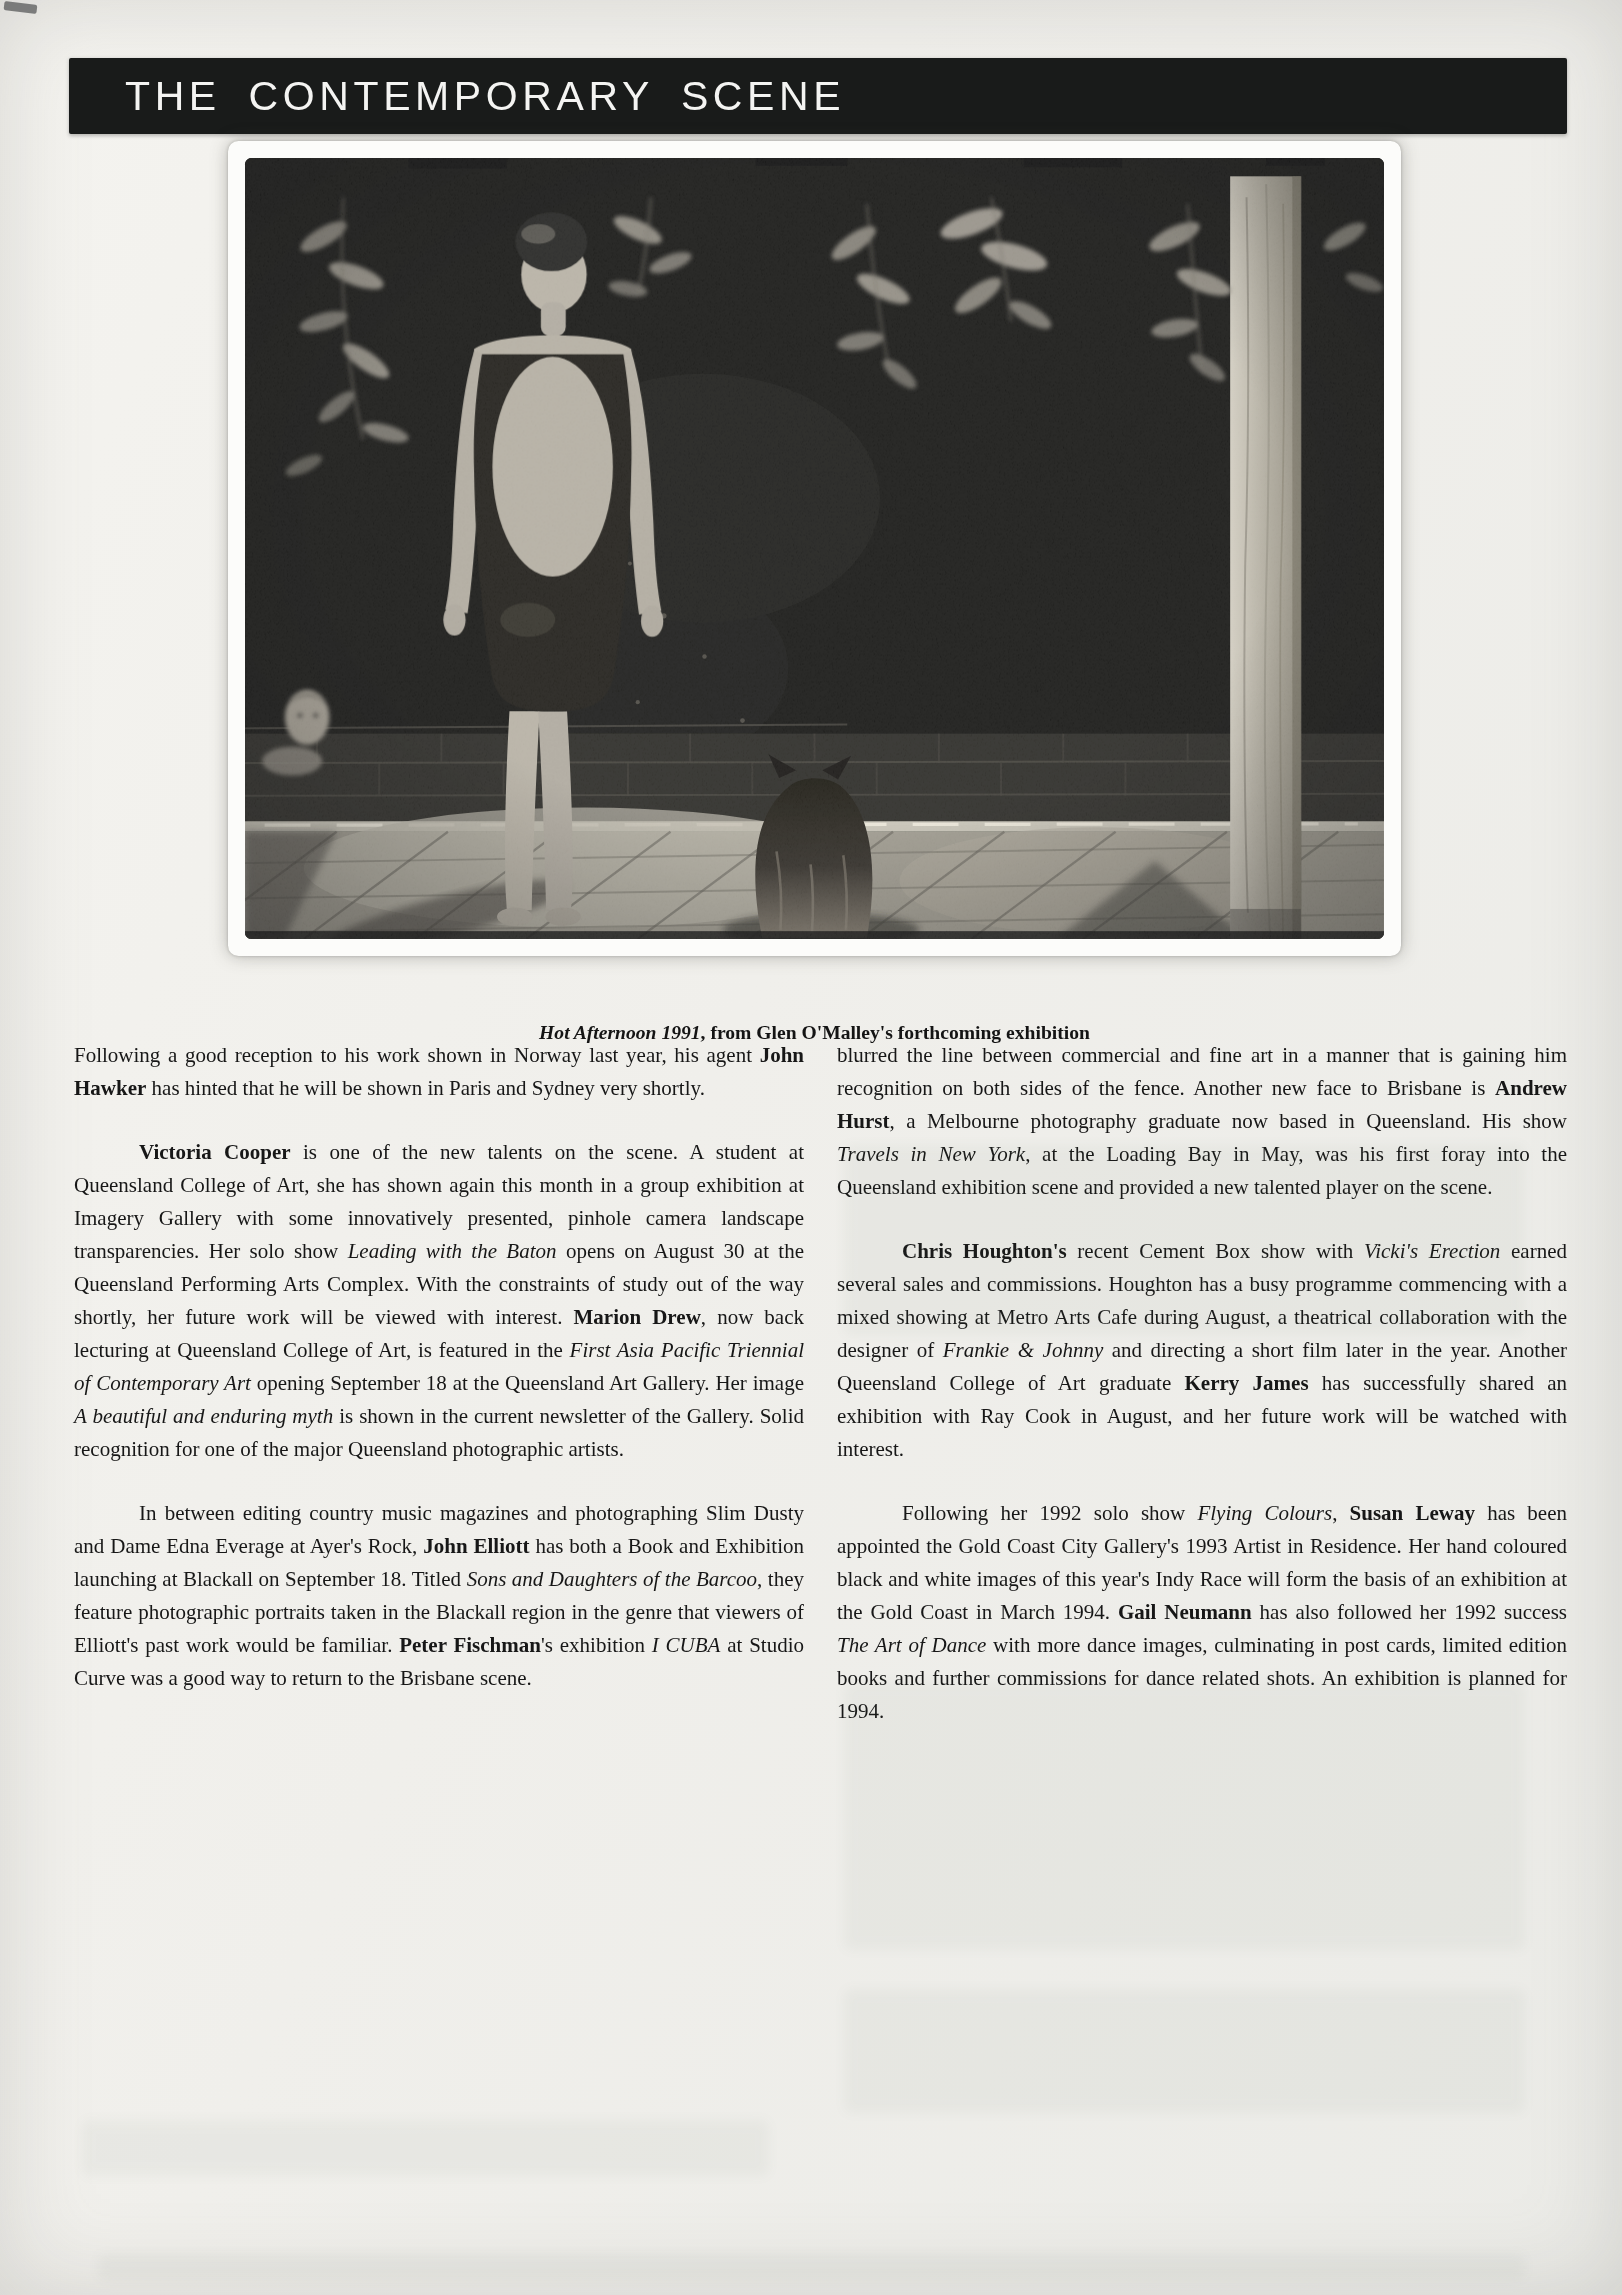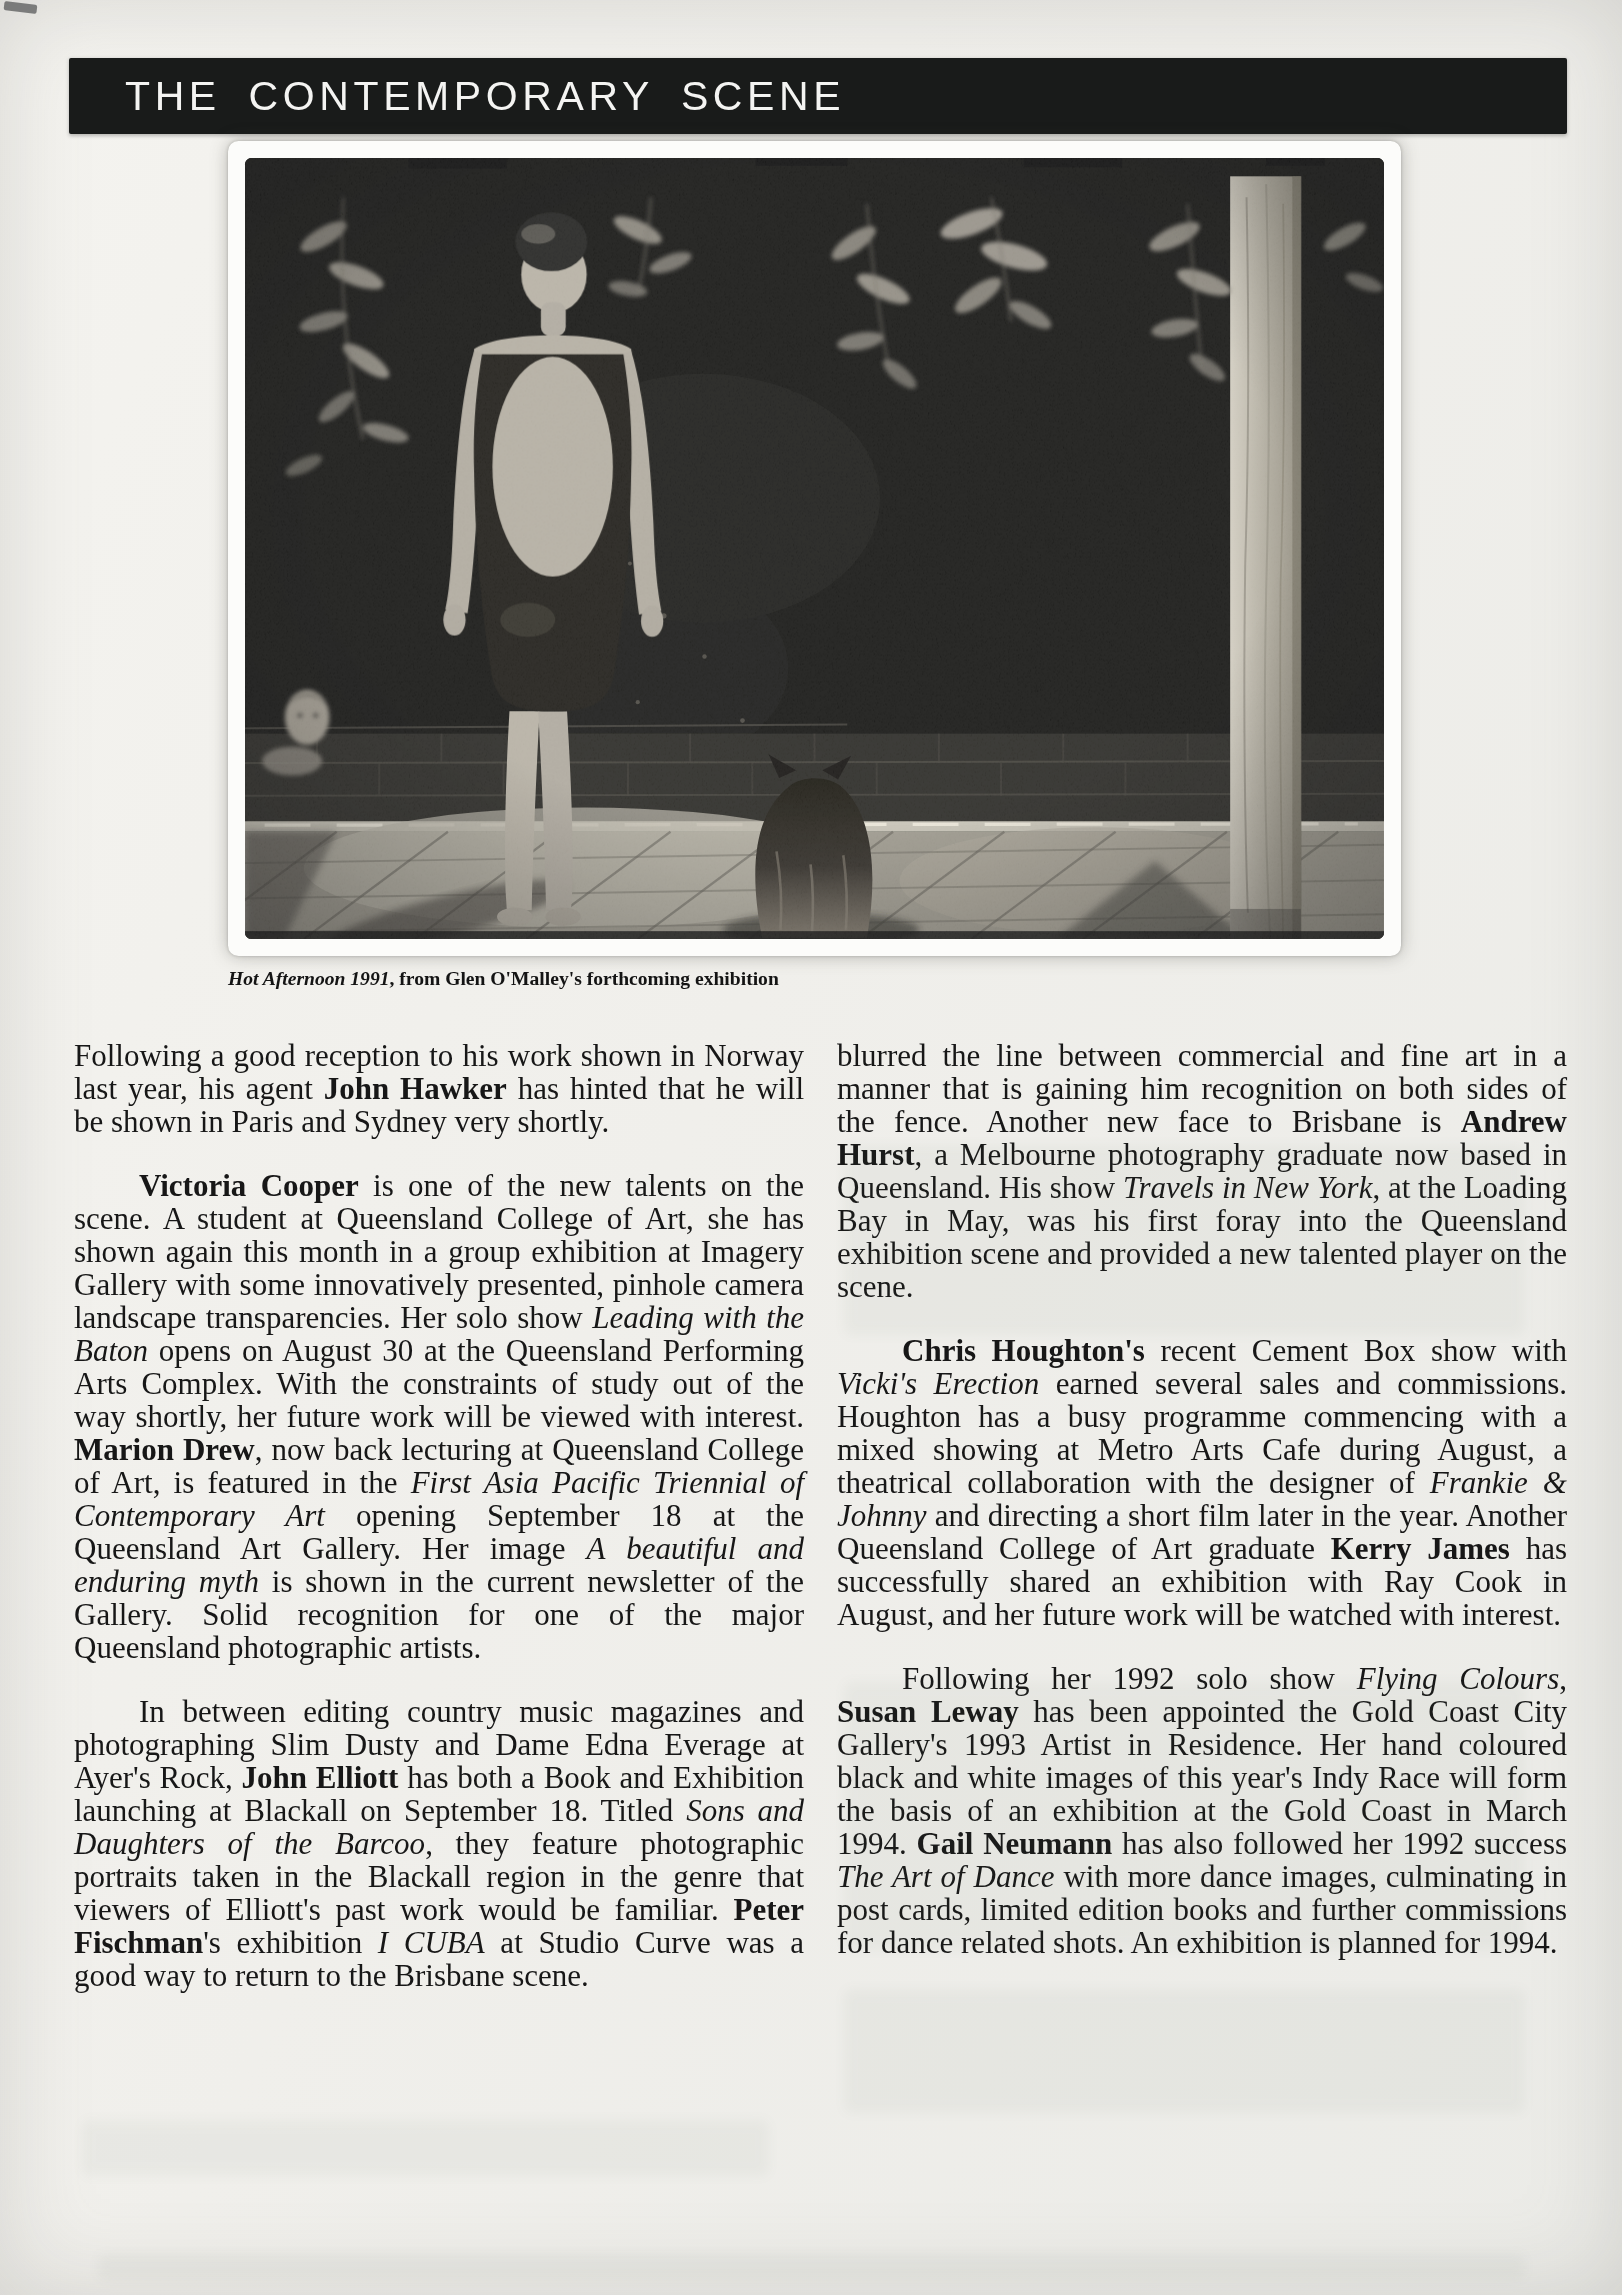--- a/index.html
+++ b/index.html
@@ -26,28 +26,28 @@
     background:#fcfcfa;border-radius:10.5px;
     box-shadow:0 0 17px rgba(70,70,64,.35),0 0 3.3px rgba(70,70,64,.3);
   }
   .photo{
     position:absolute;left:17px;top:17px;right:17px;bottom:17px;
     border-radius:6.5px;overflow:hidden;background:#0e0e0c;
   }
   .photo svg{display:block;width:100%;height:100%;}
   
   .caption{
-    position:absolute;left:228px;top:968px;width:1173px;
+    position:absolute;left:228px;top:1022px;width:1173px;text-align:center;
     font-size:19.6px;font-weight:700;color:#141414;
   }
   .caption p{margin:0;}
   
   .col{
     position:absolute;top:1039px;width:730px;
-    font-size:31px;line-height:33px;text-align:justify;color:#171717;
+    font-size:21px;line-height:33px;text-align:justify;color:#171717;
   }
   .col-left{left:74px;}
   .col-right{left:837px;}
   .col p{margin:0;}
   .col p.indent{text-indent:65px;margin-top:31px;}
   b{font-weight:700;}
   i{font-style:italic;}
   
   .pagefoot{
     position:absolute;left:92px;top:2159px;width:1447px;height:29px;

